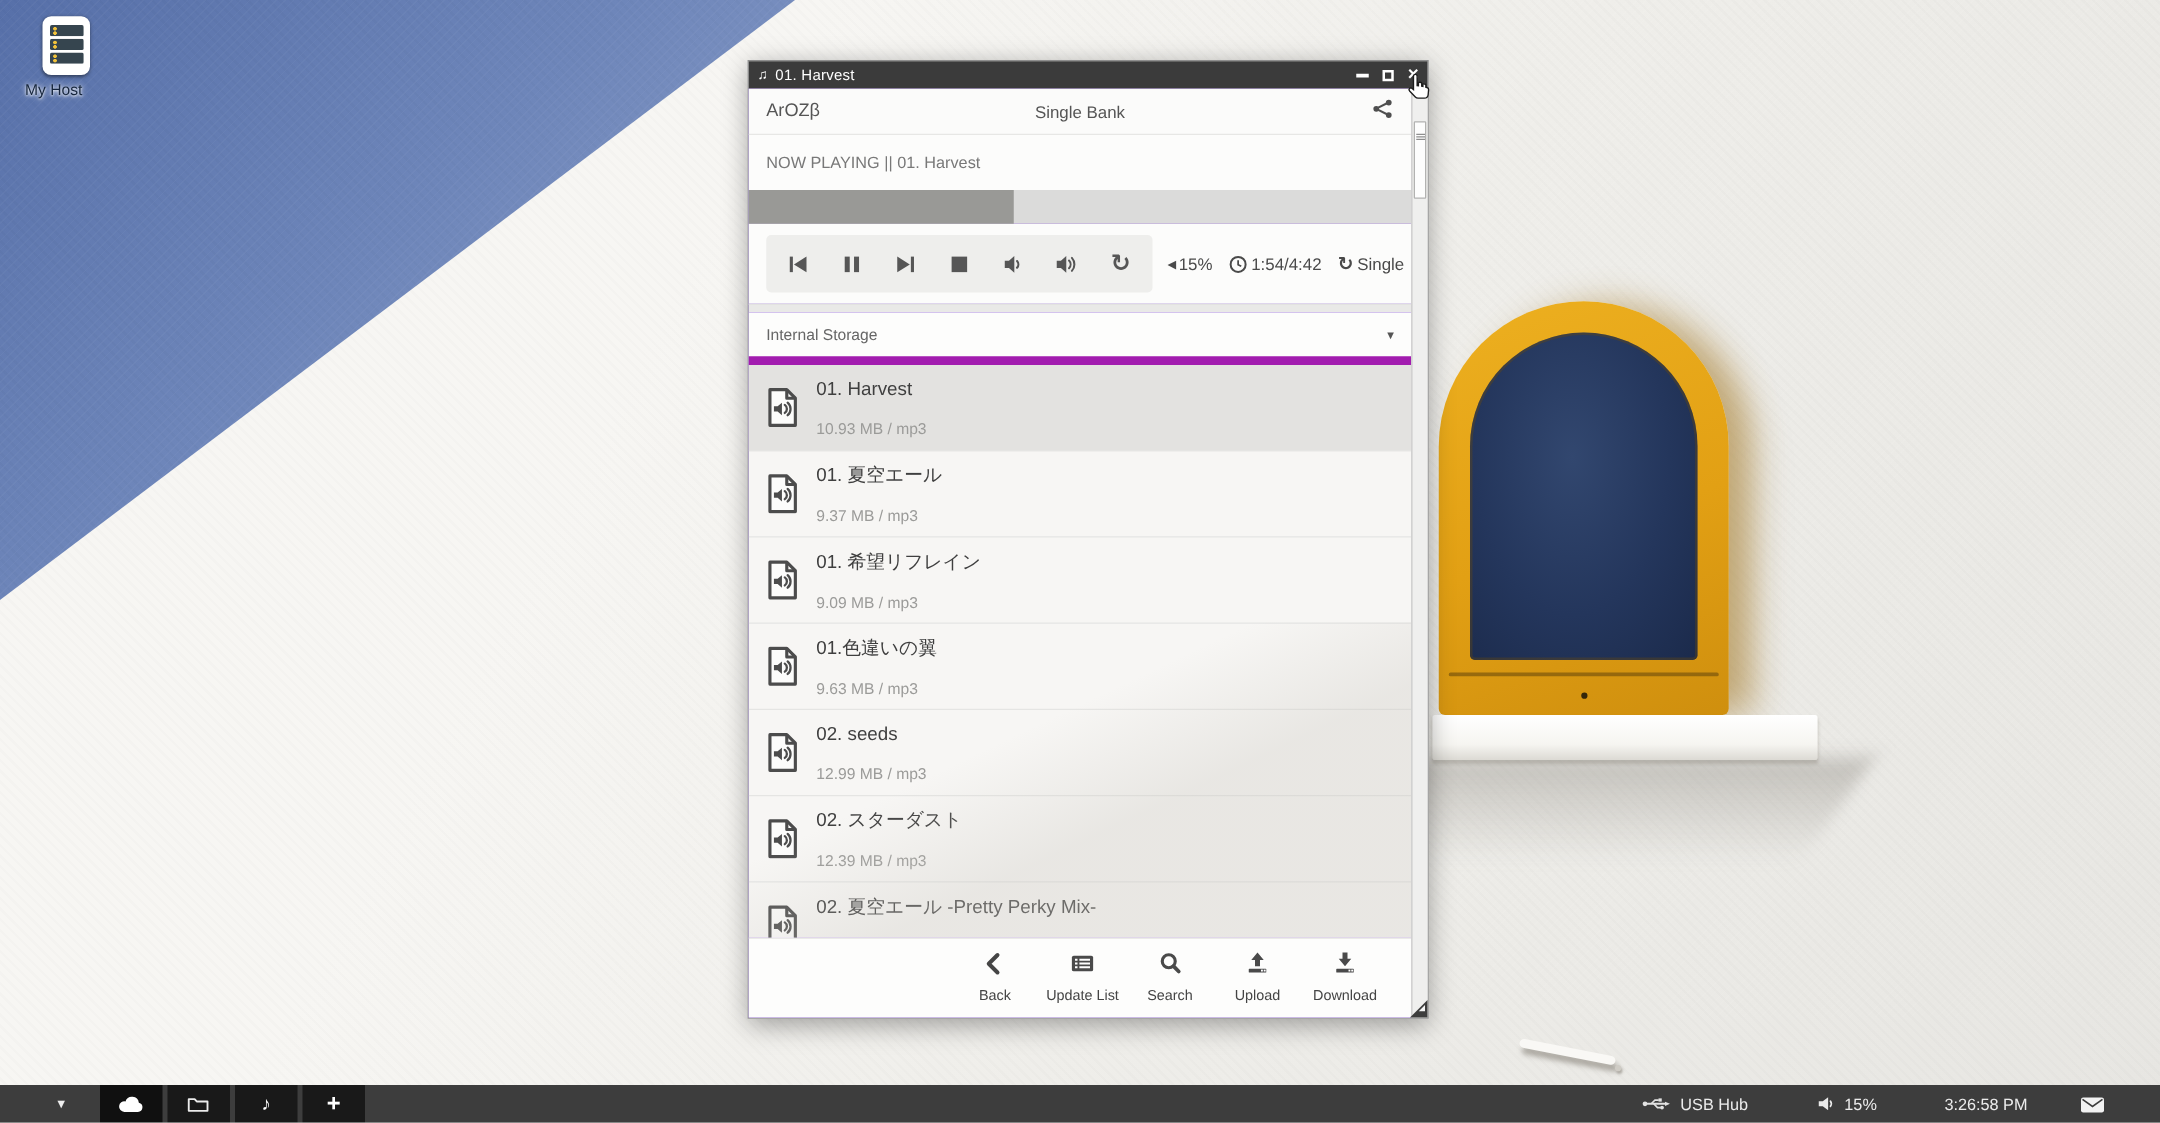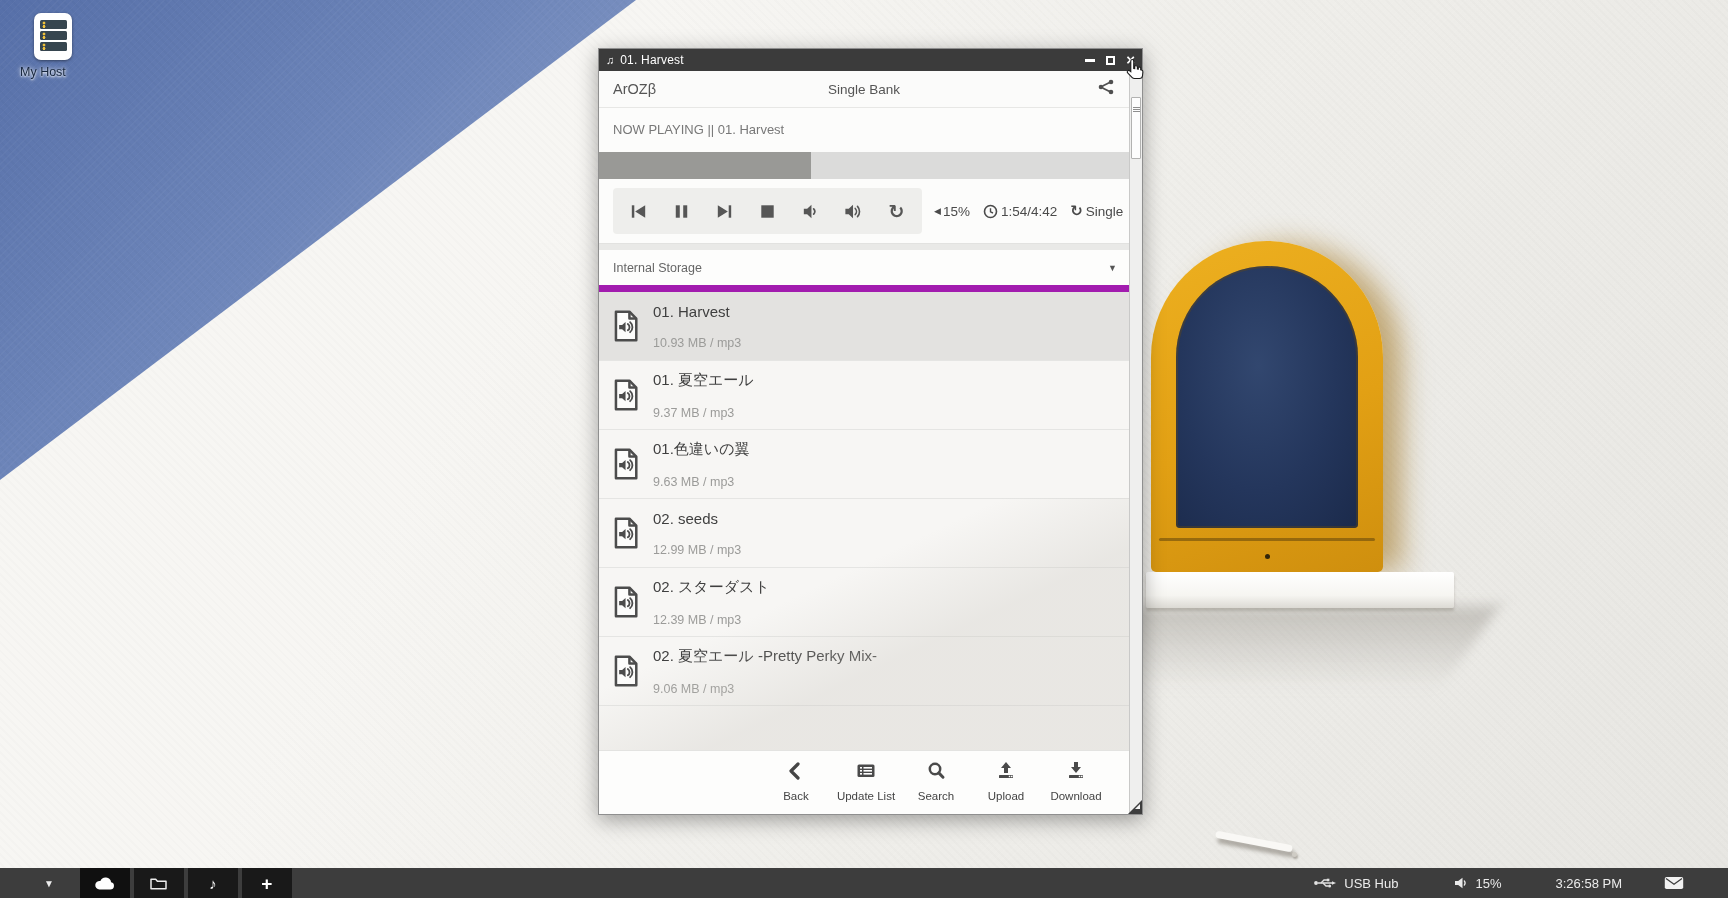--- a/index.html
+++ b/index.html
@@ -112,21 +112,21 @@
 
   
   .taskbar{position:absolute;left:0;bottom:0;width:100%;height:30px;background:#3d3d3d;
            display:flex;align-items:center;color:#ececec;}
   .tb-chevron{margin-left:44px;font-size:10px;color:#eee;cursor:pointer;}
   .tiles{display:flex;margin-left:26px;height:30px;}
   .tile{width:50px;height:30px;background:#191919;margin-right:4px;display:flex;align-items:center;justify-content:center;cursor:pointer;}
   .tile.active{background:#101010;}
   .tile .glyph{color:#fff;font-size:15px;}
   .tile .plus{font-size:19px;font-weight:bold;line-height:1;}
-  .tb-right{margin-left:auto;display:flex;align-items:flex-start;margin-right:44px;font-size:13px;}
+  .tb-right{margin-left:auto;display:flex;align-items:flex-end;margin-right:44px;font-size:13px;}
   .tb-grp{display:flex;align-items:center;cursor:pointer;}
   .tb-grp svg{margin-right:7px;}
   .g-usb{margin-right:56px;}
   .g-vol{margin-right:54px;}
   .g-clock{margin-right:42px;cursor:default;}
 </style>
 </head>
 <body>
 
 <div class="stage">
@@ -272,20 +272,32 @@
             <path d="M15 1.5 V7.5 H21" fill="none" stroke="#4c4c4c" stroke-width="2.2" stroke-linejoin="round"></path>
             <path d="M6 13.2 H8.6 L11.6 10.6 V19.4 L8.6 16.8 H6 Z" fill="#4c4c4c"></path>
             <path d="M13.6 12.2 a3.4 3.4 0 0 1 0 5.6 M15.6 10.6 a5.8 5.8 0 0 1 0 8.8" fill="none" stroke="#4c4c4c" stroke-width="1.6" stroke-linecap="round"></path>
           </svg>
           <span class="txt">
               <div class="t1">01. 夏空エール</div>
           <div class="t2">9.37 MB / mp3</div>
             </span>
         </div>
 
+        <div class="row">
+          <svg width="28" height="32" viewBox="0 0 24 28">
+            <path d="M3.2 1.5 H15 L21 7.5 V26.5 H3.2 Z" fill="#fcfcfb" stroke="#4c4c4c" stroke-width="2.2" stroke-linejoin="round"></path>
+            <path d="M15 1.5 V7.5 H21" fill="none" stroke="#4c4c4c" stroke-width="2.2" stroke-linejoin="round"></path>
+            <path d="M6 13.2 H8.6 L11.6 10.6 V19.4 L8.6 16.8 H6 Z" fill="#4c4c4c"></path>
+            <path d="M13.6 12.2 a3.4 3.4 0 0 1 0 5.6 M15.6 10.6 a5.8 5.8 0 0 1 0 8.8" fill="none" stroke="#4c4c4c" stroke-width="1.6" stroke-linecap="round"></path>
+          </svg>
+          <span class="txt">
+              <div class="t1">01. 希望リフレイン</div>
+          <div class="t2">9.09 MB / mp3</div>
+            </span>
+        </div>
 
         <div class="row">
           <svg width="28" height="32" viewBox="0 0 24 28">
             <path d="M3.2 1.5 H15 L21 7.5 V26.5 H3.2 Z" fill="#fcfcfb" stroke="#4c4c4c" stroke-width="2.2" stroke-linejoin="round"></path>
             <path d="M15 1.5 V7.5 H21" fill="none" stroke="#4c4c4c" stroke-width="2.2" stroke-linejoin="round"></path>
             <path d="M6 13.2 H8.6 L11.6 10.6 V19.4 L8.6 16.8 H6 Z" fill="#4c4c4c"></path>
             <path d="M13.6 12.2 a3.4 3.4 0 0 1 0 5.6 M15.6 10.6 a5.8 5.8 0 0 1 0 8.8" fill="none" stroke="#4c4c4c" stroke-width="1.6" stroke-linecap="round"></path>
           </svg>
           <span class="txt">
               <div class="t1">01.色違いの翼</div>

